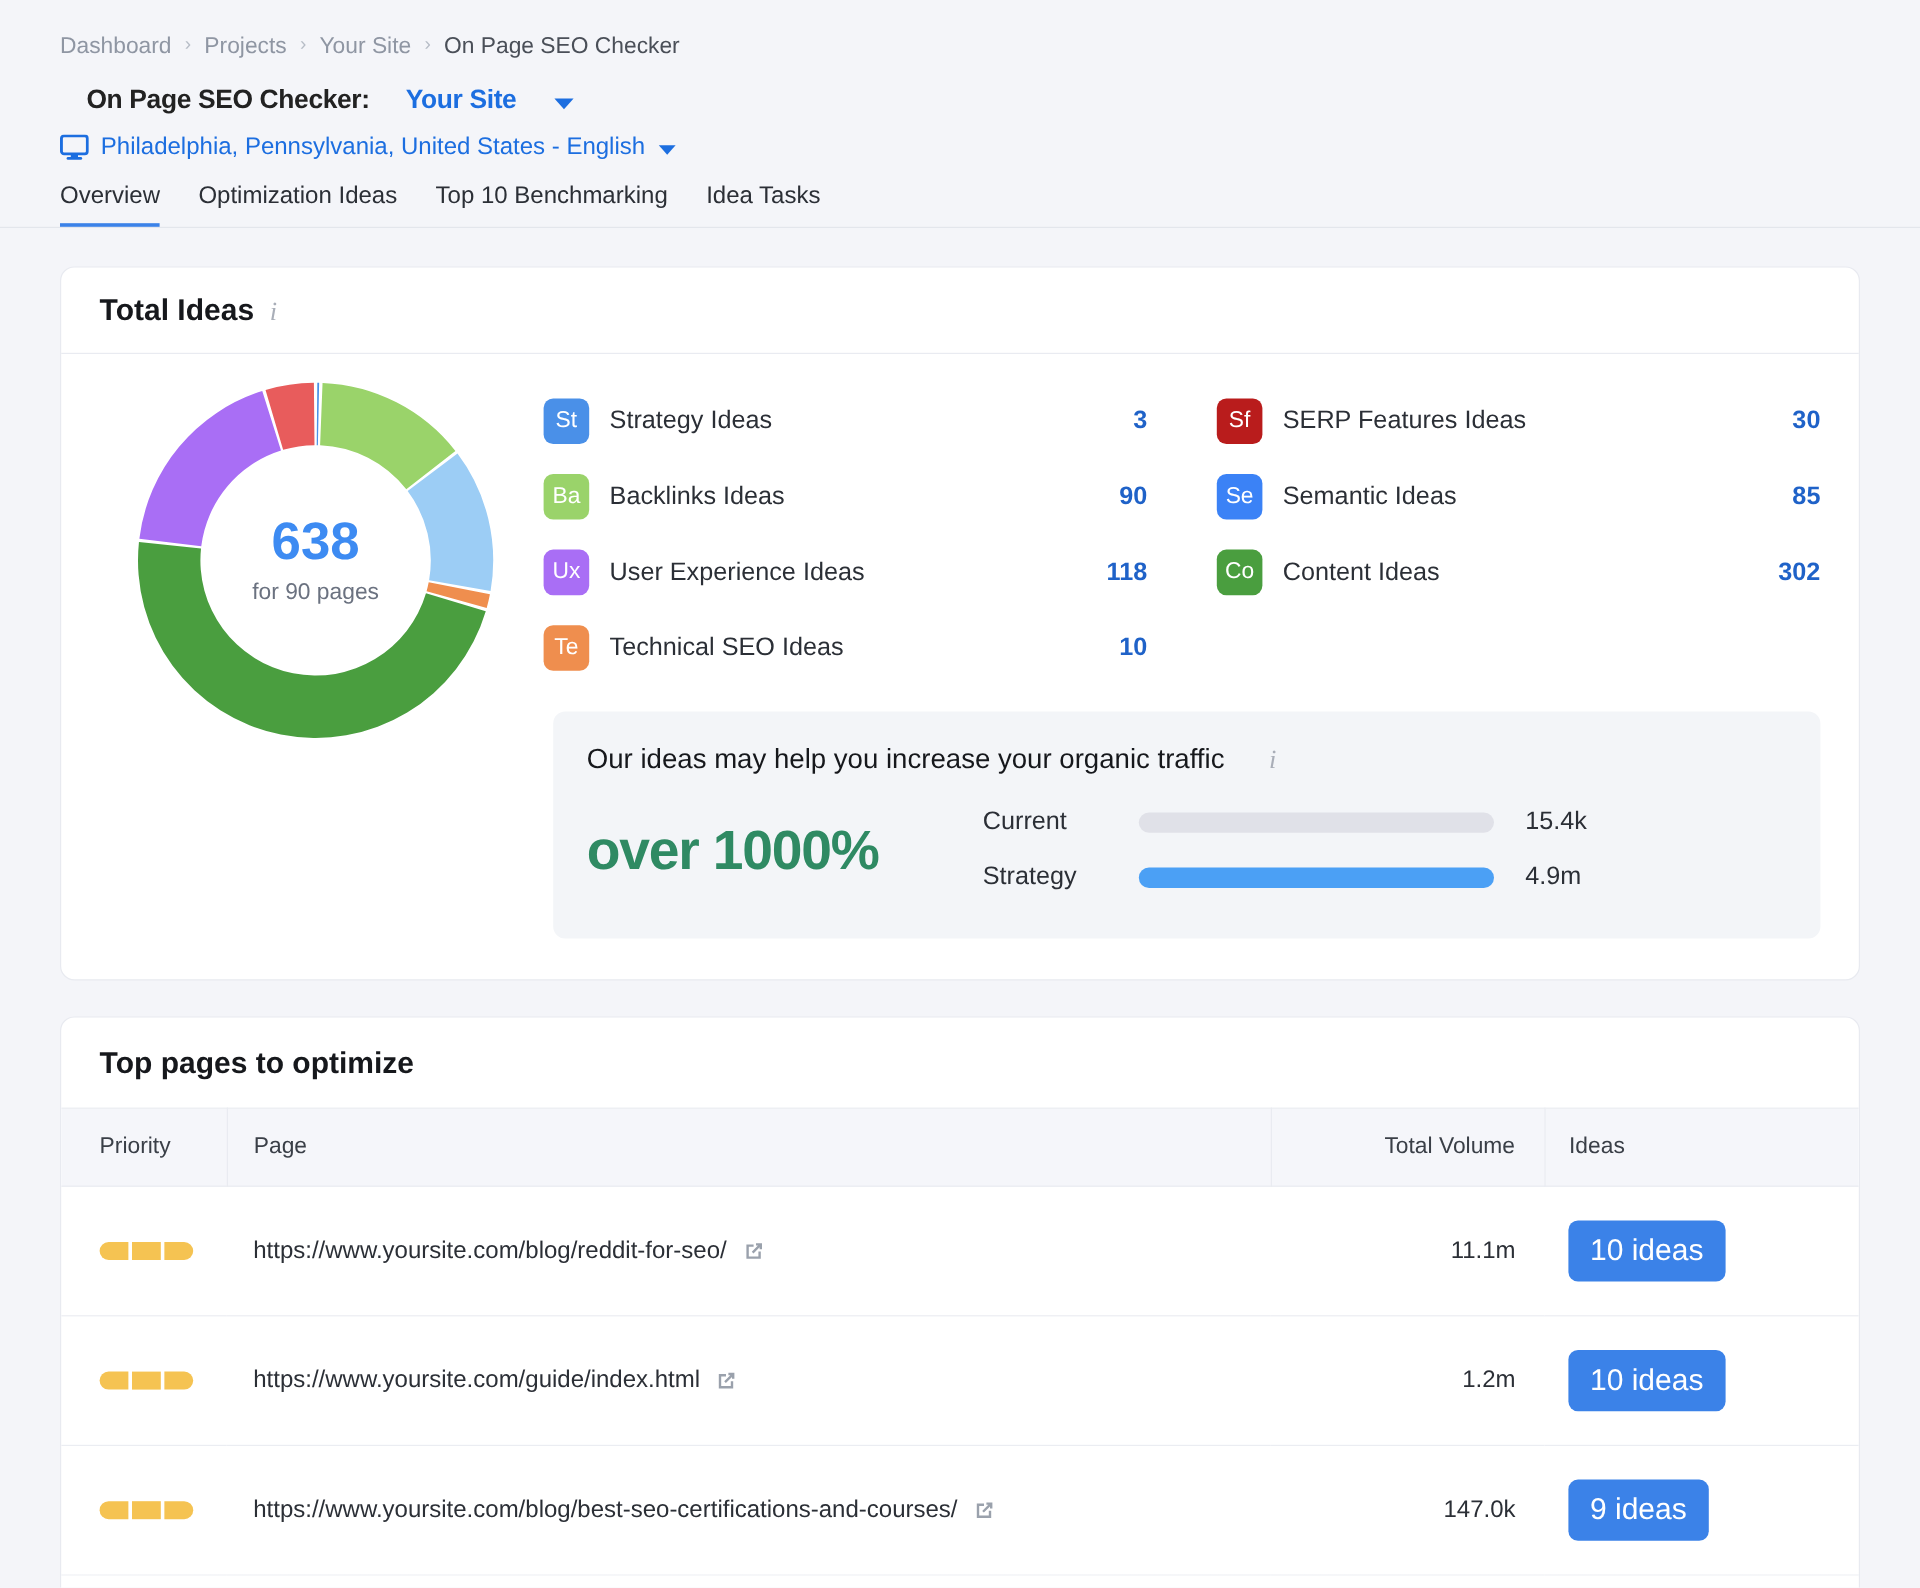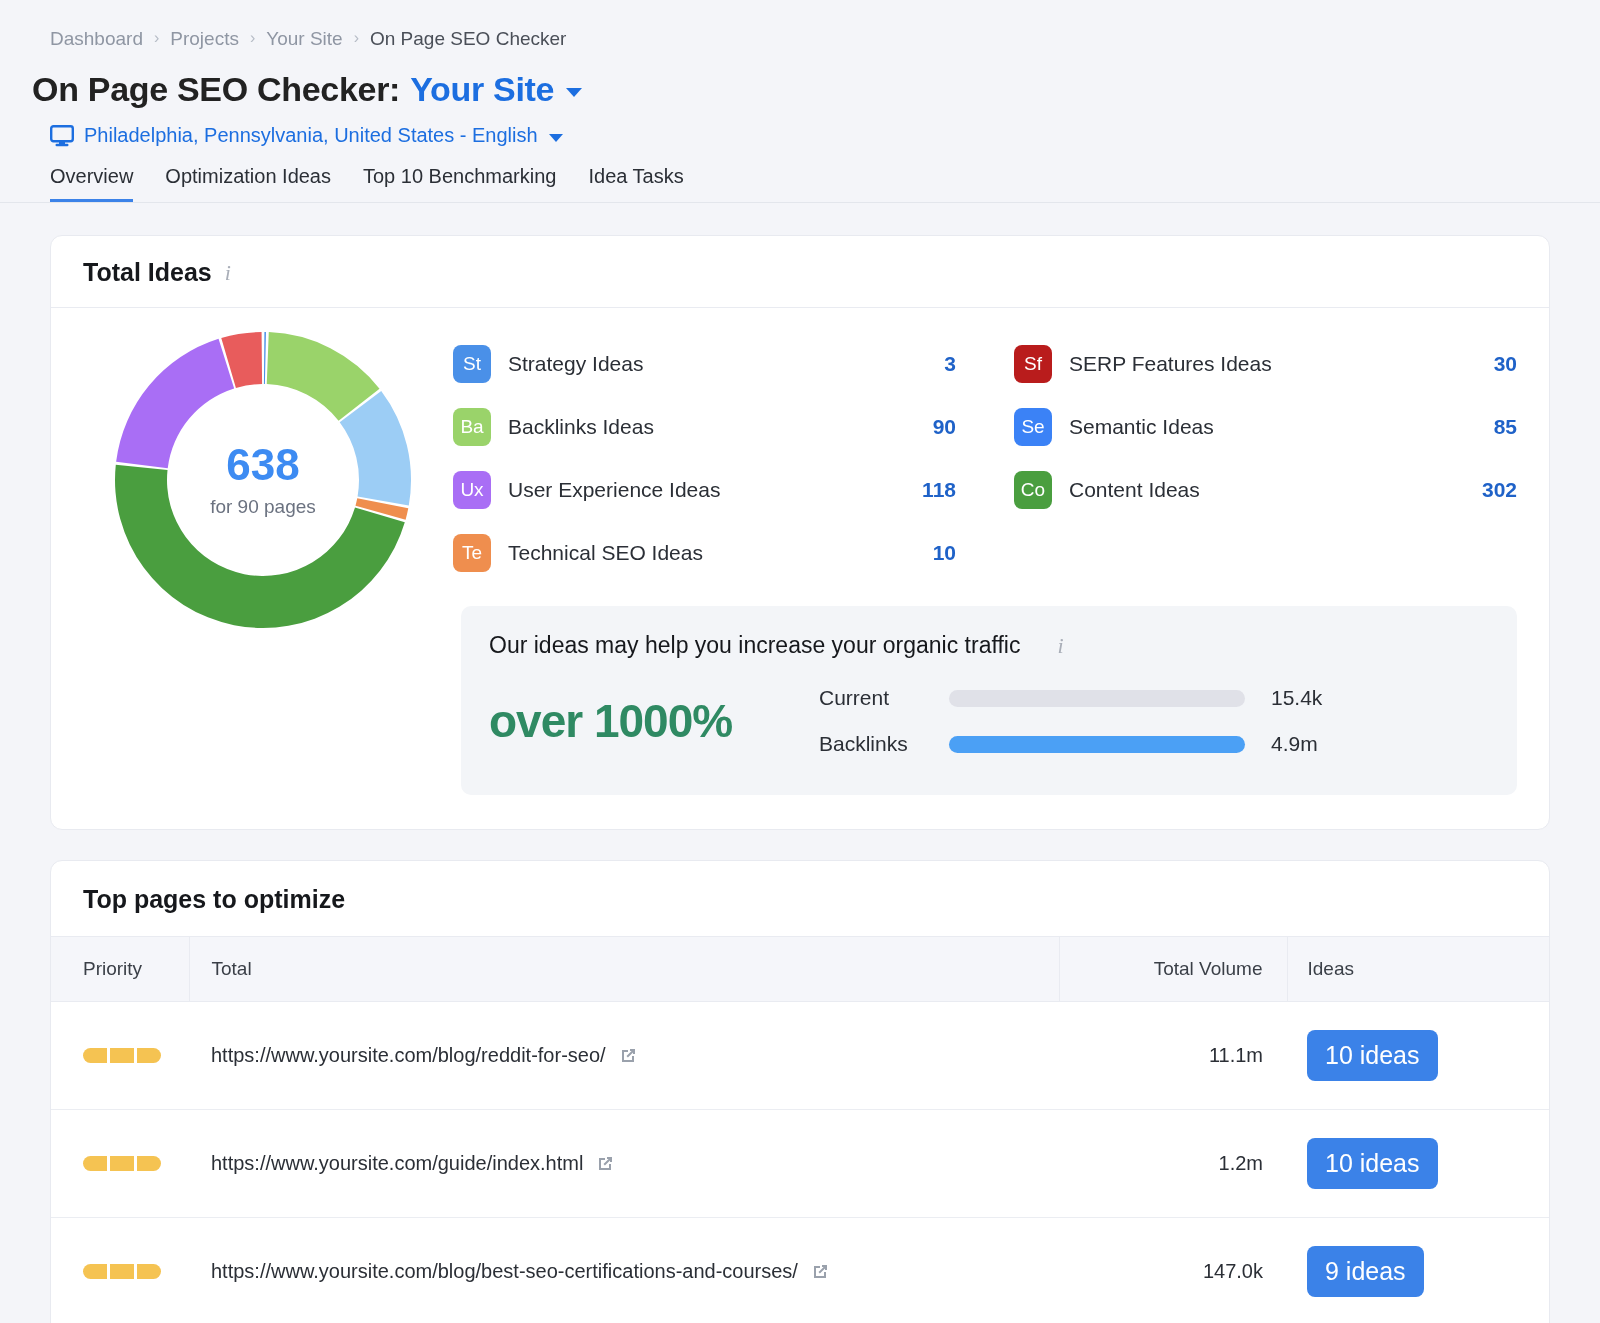--- a/index.html
+++ b/index.html
@@ -22,22 +22,22 @@
   .crumb { color: #8f96a3; }
   .crumb.current { color: #4a4f58; }
   .crumb-sep {
     color: #b6bcc6; font-size: 16px; line-height: 1;
     display: inline-block; transform: translateY(-1px);
   }
 
   
   .title-row {
     display: flex; align-items: center;
-    padding: 20px 0 0 32px;
-    font-size: 34px; font-weight: bold; letter-spacing: -0.3px;
+    padding: 20px 0 0 72px;
+    font-size: 22px; font-weight: bold; letter-spacing: -0.3px; gap: 20px;
   }
   .title-site { color: #1c6ee0; margin-left: 10px; }
   .caret {
     width: 0; height: 0; margin-left: 12px; margin-top: 6px;
     border-left: 8px solid transparent; border-right: 8px solid transparent;
     border-top: 9px solid #1c6ee0;
   }
 
   
   .loc-row {
@@ -308,38 +308,38 @@
           </div>
           <div class="traffic-row">
             <div class="pct" style="color: rgb(47, 138, 99);">over 1000%</div>
             <div class="bars">
               <div class="bar-line">
                 <span class="bar-label">Current</span>
                 <span class="bar-track" style="background: rgb(224, 225, 232);"></span>
                 <span class="bar-val">15.4k</span>
               </div>
               <div class="bar-line">
-                <span class="bar-label">Backlinks</span>
+                <span class="bar-label">Strategy</span>
                 <span class="bar-track blue" style="background: rgb(75, 160, 245);"></span>
                 <span class="bar-val">4.9m</span>
               </div>
             </div>
           </div>
         </div>
       </div>
     </div>
   </section>
 
   <section class="card card-table">
     <div class="table-title">Top pages to optimize</div>
     <table>
       <thead>
         <tr>
           <th class="c-priority">Priority</th>
-          <th class="c-page">Total</th>
+          <th class="c-page">Page</th>
           <th class="c-vol">Total Volume</th>
           <th class="c-ideas">Ideas</th>
         </tr>
       </thead>
       <tbody id="table-body">
           <tr>
             <td class="c-priority">
               <span class="prio">
                 <i></i>
                 <i></i>

